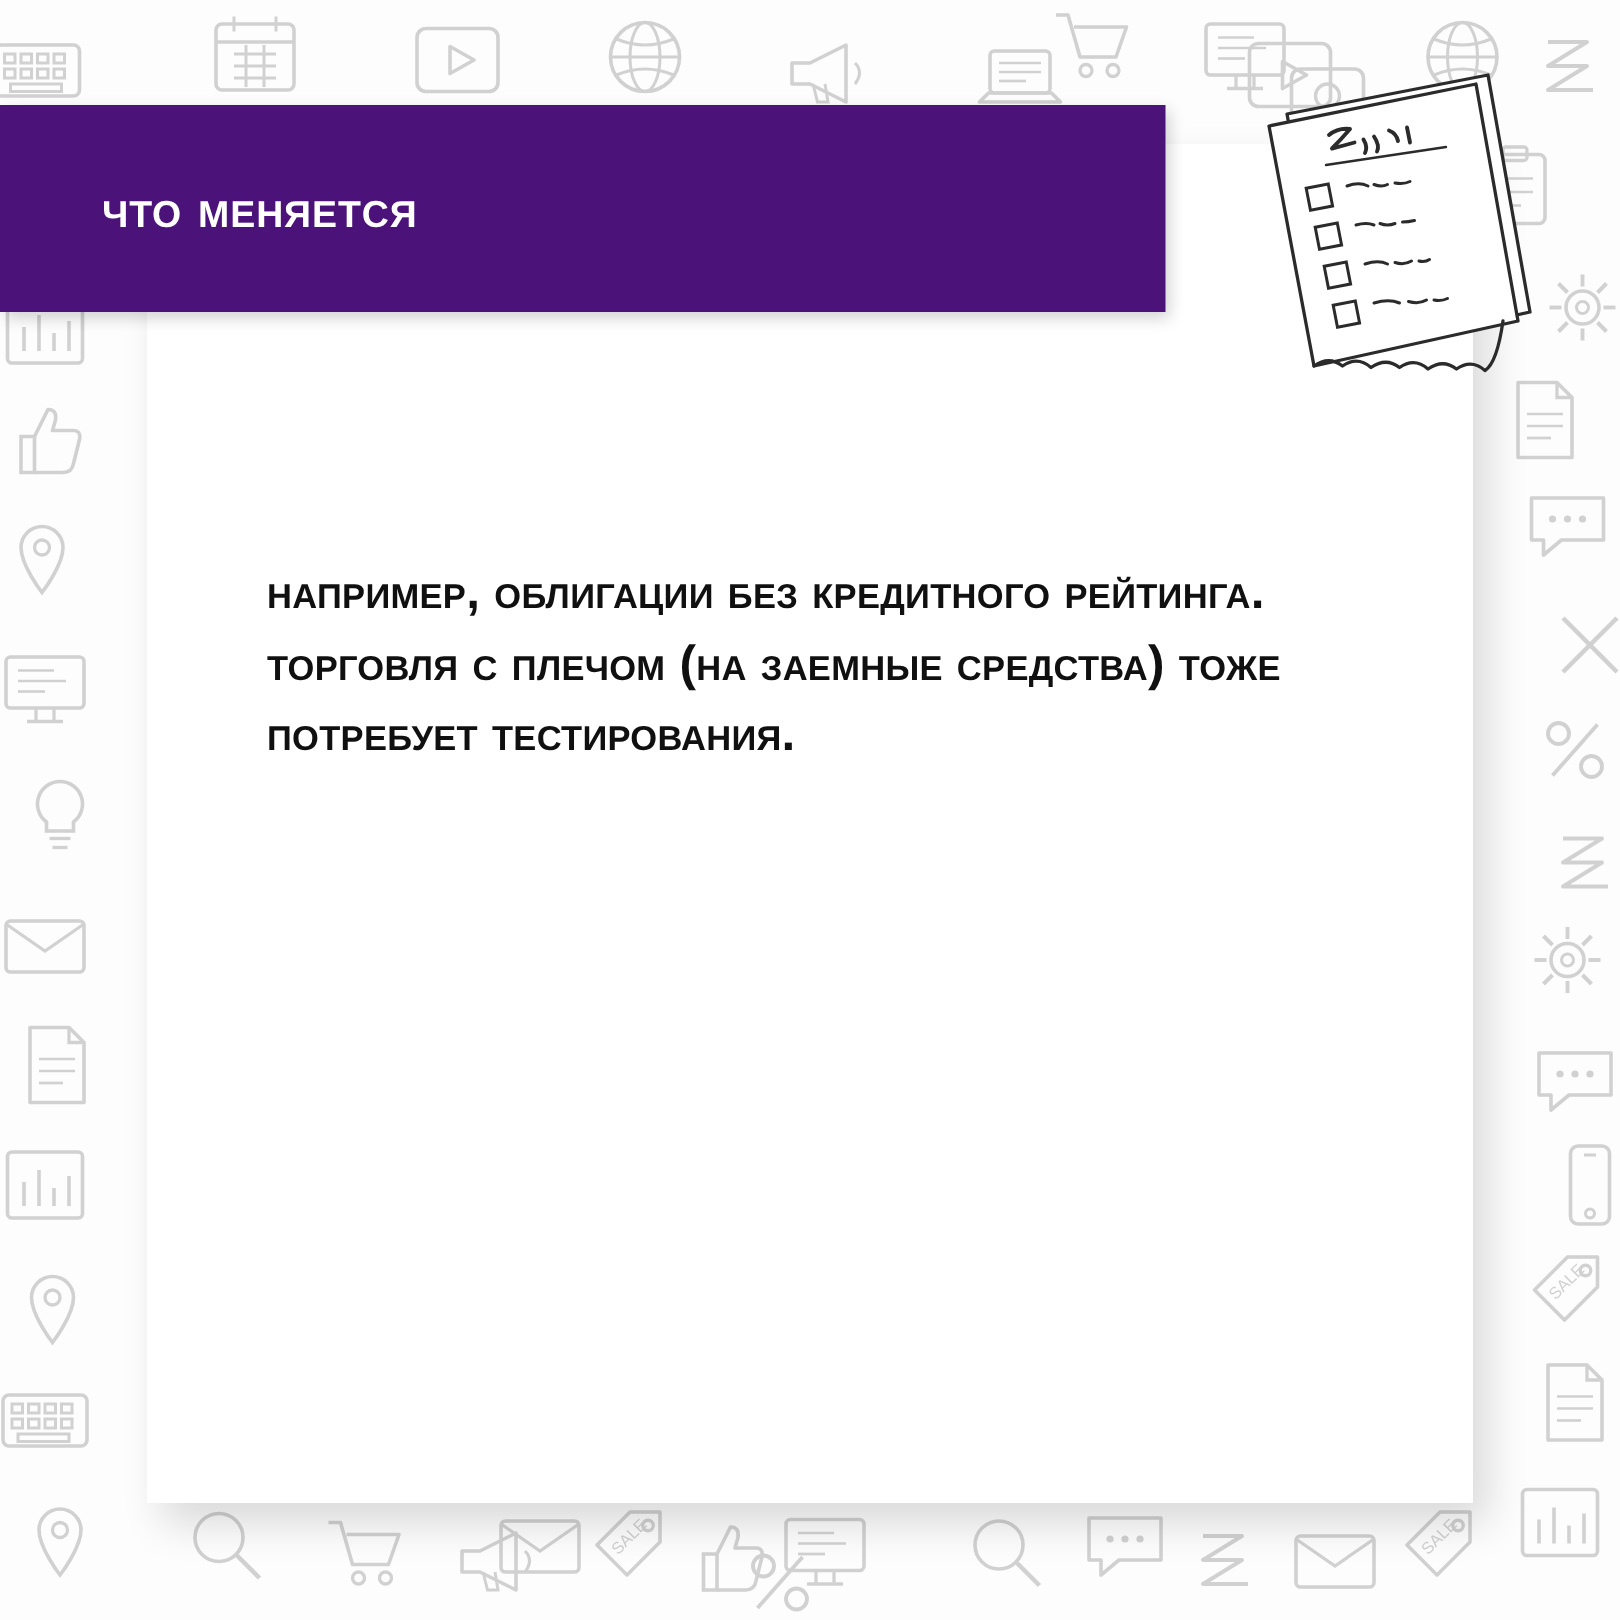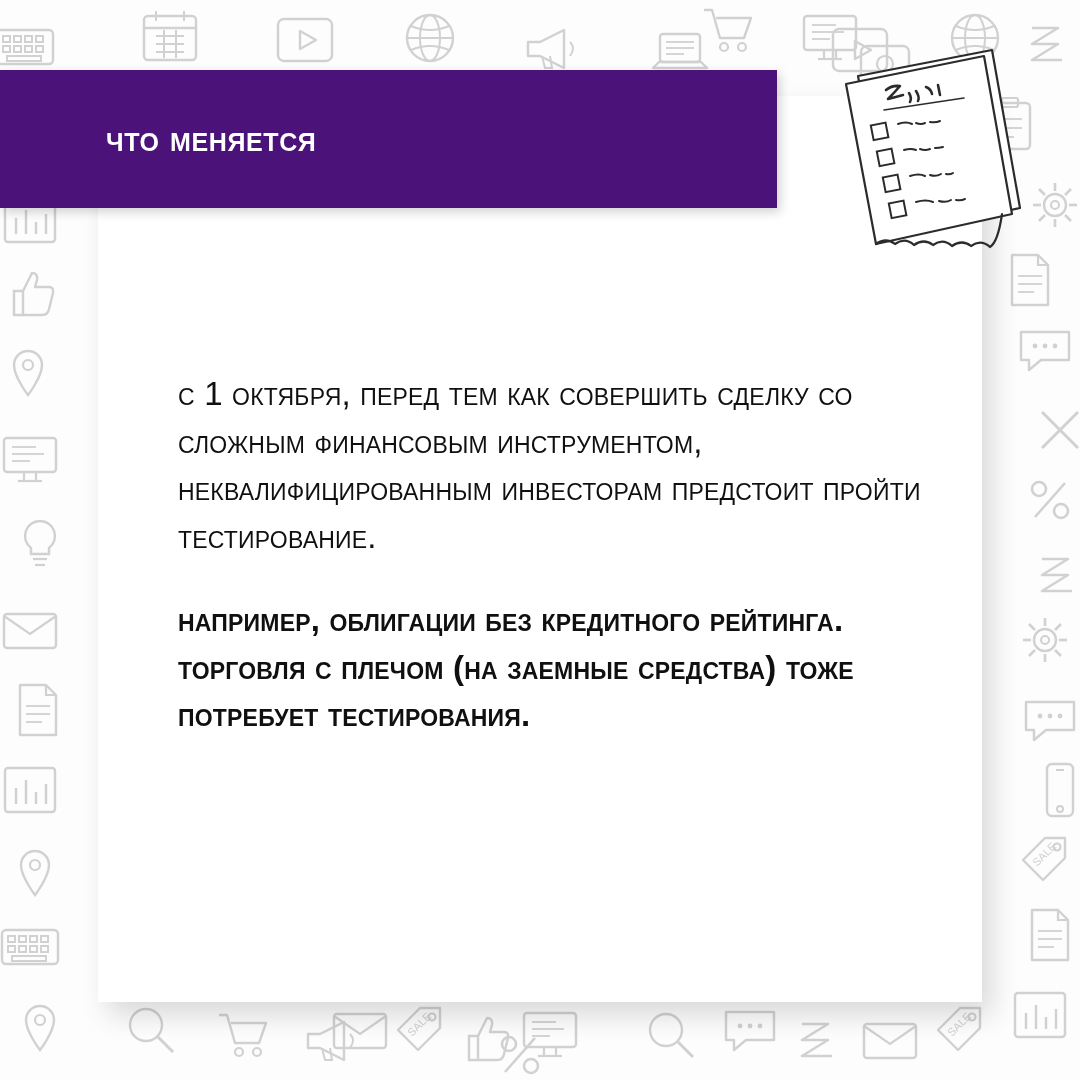--- a/index.html
+++ b/index.html
@@ -59,21 +59,21 @@
     z-index: 4;
     box-shadow: 3px 4px 10px rgba(0,0,0,0.18);
   }
   .title-text {
     color: #ffffff;
     font-family: "Liberation Sans", sans-serif;
     font-weight: 700;
     font-size: 36px;
     line-height: 1.27;
     letter-spacing: 0.6px;
-    padding: 22px 40px 22px 106px;
+    padding: 22px 40px 22px 68px;
     font-variant: small-caps;
     text-transform: lowercase;
   }
   .title-text .ln {
     display: block;
     white-space: nowrap;
   }
 
   
   .note-illustration {
@@ -370,17 +370,16 @@
         <path d="M80 112 q7 -2 12 0 m4 -1 q5 2 10 0 m5 -1 q4 0 8 -1"></path>
         <rect x="60" y="138" width="15" height="15" transform="rotate(-11 67 145)"></rect>
         <path d="M86 138 q9 -3 15 0 m5 -1 q6 2 11 -1 m5 0 q4 1 7 -1"></path>
         <rect x="66" y="164" width="15" height="15" transform="rotate(-11 73 171)"></rect>
         <path d="M92 164 q10 -3 17 0 m6 -1 q7 2 12 -1 m5 0 q5 1 9 -1"></path>
       </g>
     </svg>
   </div>
 
   <div class="body-text">
-    <p class="para">С 1 октября, перед тем как совершить сделку со сложным финансовым инструментом, неквалифицированным инвесторам предстоит пройти тестирование.</p>
     <p class="para">Например, облигации без кредитного рейтинга. Торговля с плечом (на заемные средства) тоже потребует тестирования.</p>
   </div>
 
 </div>
 
 </body></html>

